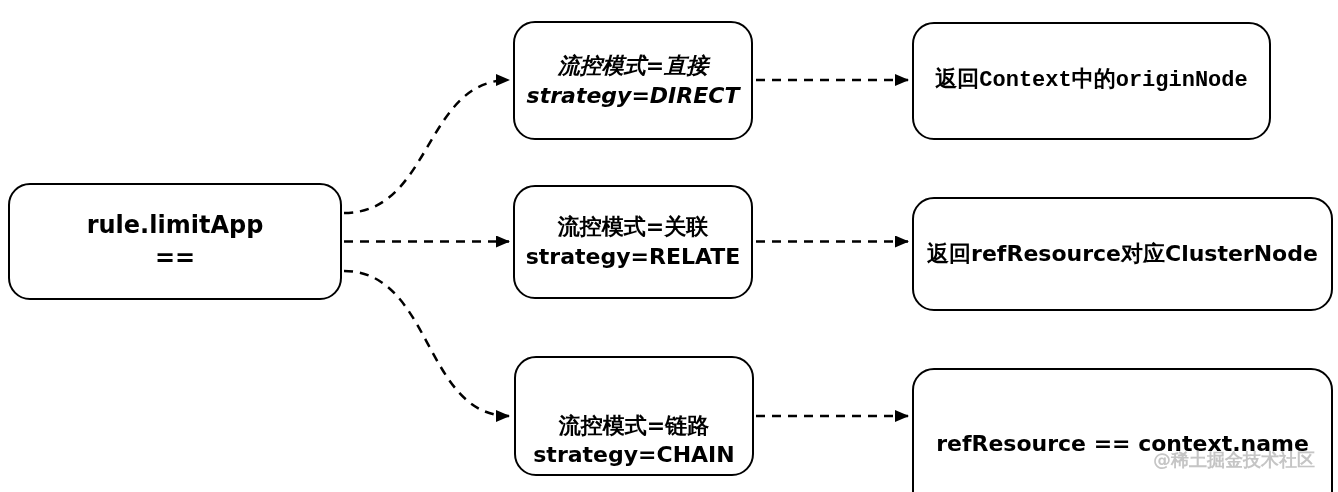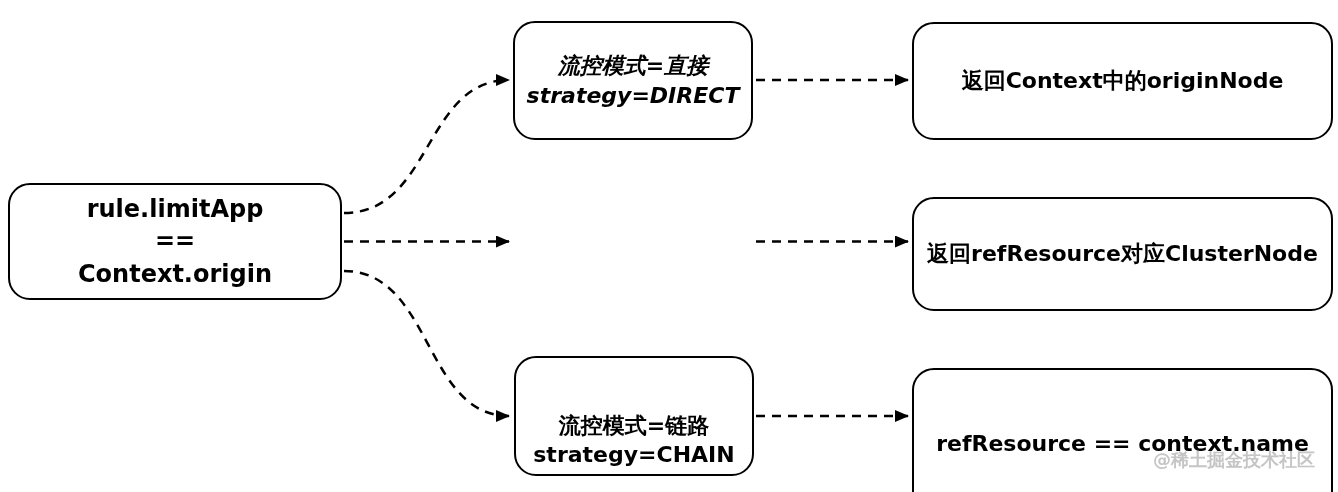--- a/index.html
+++ b/index.html
@@ -48,21 +48,21 @@
     font-weight: 600;
     color: var(--stroke);
     line-height: 1.35;
     padding: 4px 10px;
   }
   .node span { display: block; white-space: nowrap; }
   .node-root   { left: 8px;   top: 183px; width: 334px; height: 117px; font-size: 24px; }
   .node-cond-1 { left: 513px; top: 21px;  width: 240px; height: 119px; font-style: italic; }
   .node-cond-2 { left: 513px; top: 185px; width: 240px; height: 114px; }
   .node-cond-3 { left: 514px; top: 356px; width: 240px; height: 120px; justify-content: flex-end; }
-  .node-res-1  { left: 912px; top: 22px;  width: 421px; height: 118px; }
+  .node-res-1  { left: 912px; top: 22px;  width: 359px; height: 118px; font-family: Liberation Mono, monospace; }
   .node-res-2  { left: 912px; top: 185px; width: 421px; height: 114px; margin-top: 12px; }
   .node-res-3  { left: 912px; top: 368px; width: 421px; height: 151px; }
   .watermark {
     position: absolute;
     left: 1153px;
     top: 448px;
     font-size: 18px;
     font-weight: 700;
     color: var(--watermark);
     white-space: nowrap;
@@ -84,28 +84,31 @@
     <path class="link" d="M 344 241.5 H 509" marker-end="url(#arrow)"></path>
     <path class="link" d="M 344 271 C 432 271 424 416 509 416" marker-end="url(#arrow)"></path>
     <path class="link" d="M 756 80 H 908" marker-end="url(#arrow)"></path>
     <path class="link" d="M 756 241.5 H 908" marker-end="url(#arrow)"></path>
     <path class="link" d="M 756 416 H 908" marker-end="url(#arrow)"></path>
   </svg>
 
   <div class="node node-root">
     <span>rule.limitApp</span>
     <span>==</span>
-    <span>Context.origin</span>
   </div>
 
   <div class="node node-cond-1">
     <span>流控模式=直接</span>
     <span>strategy=DIRECT</span>
   </div>
 
+  <div class="node node-cond-2">
+    <span>流控模式=关联</span>
+    <span>strategy=RELATE</span>
+  </div>
 
   <div class="node node-cond-3">
     <span>流控模式=链路</span>
     <span>strategy=CHAIN</span>
   </div>
 
   <div class="node node-res-1">
     <span>返回Context中的originNode</span>
   </div>
 

